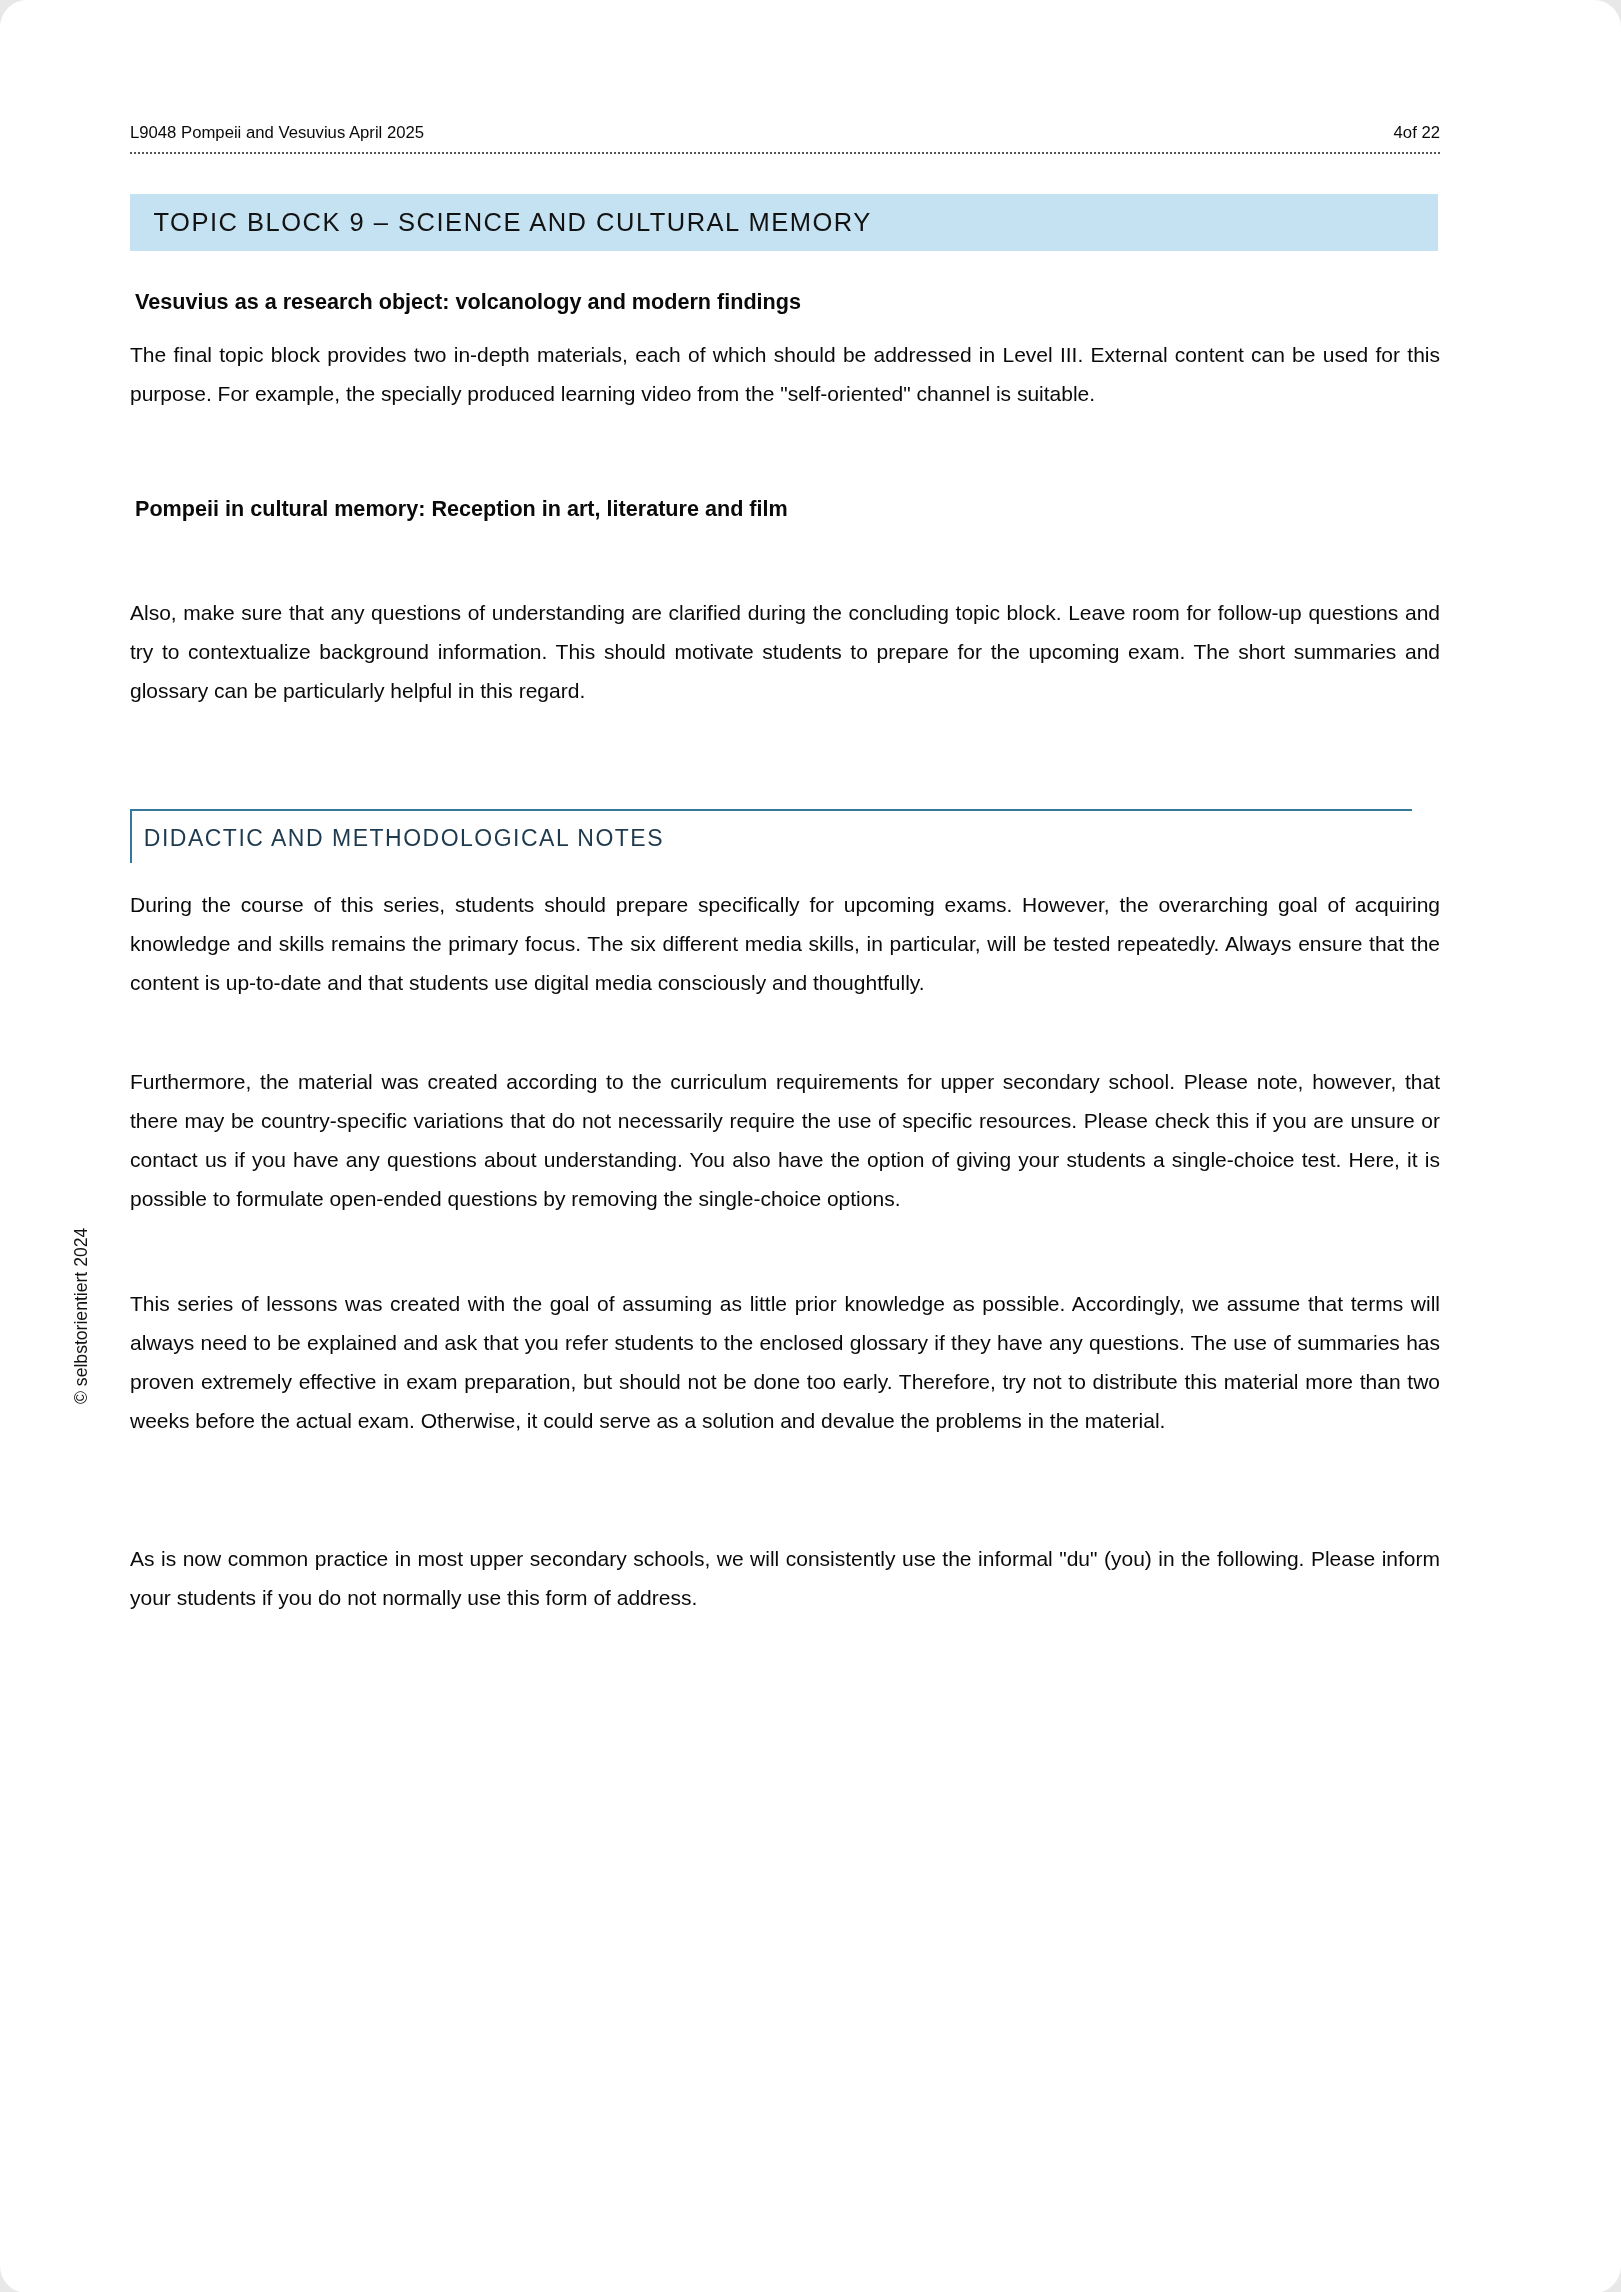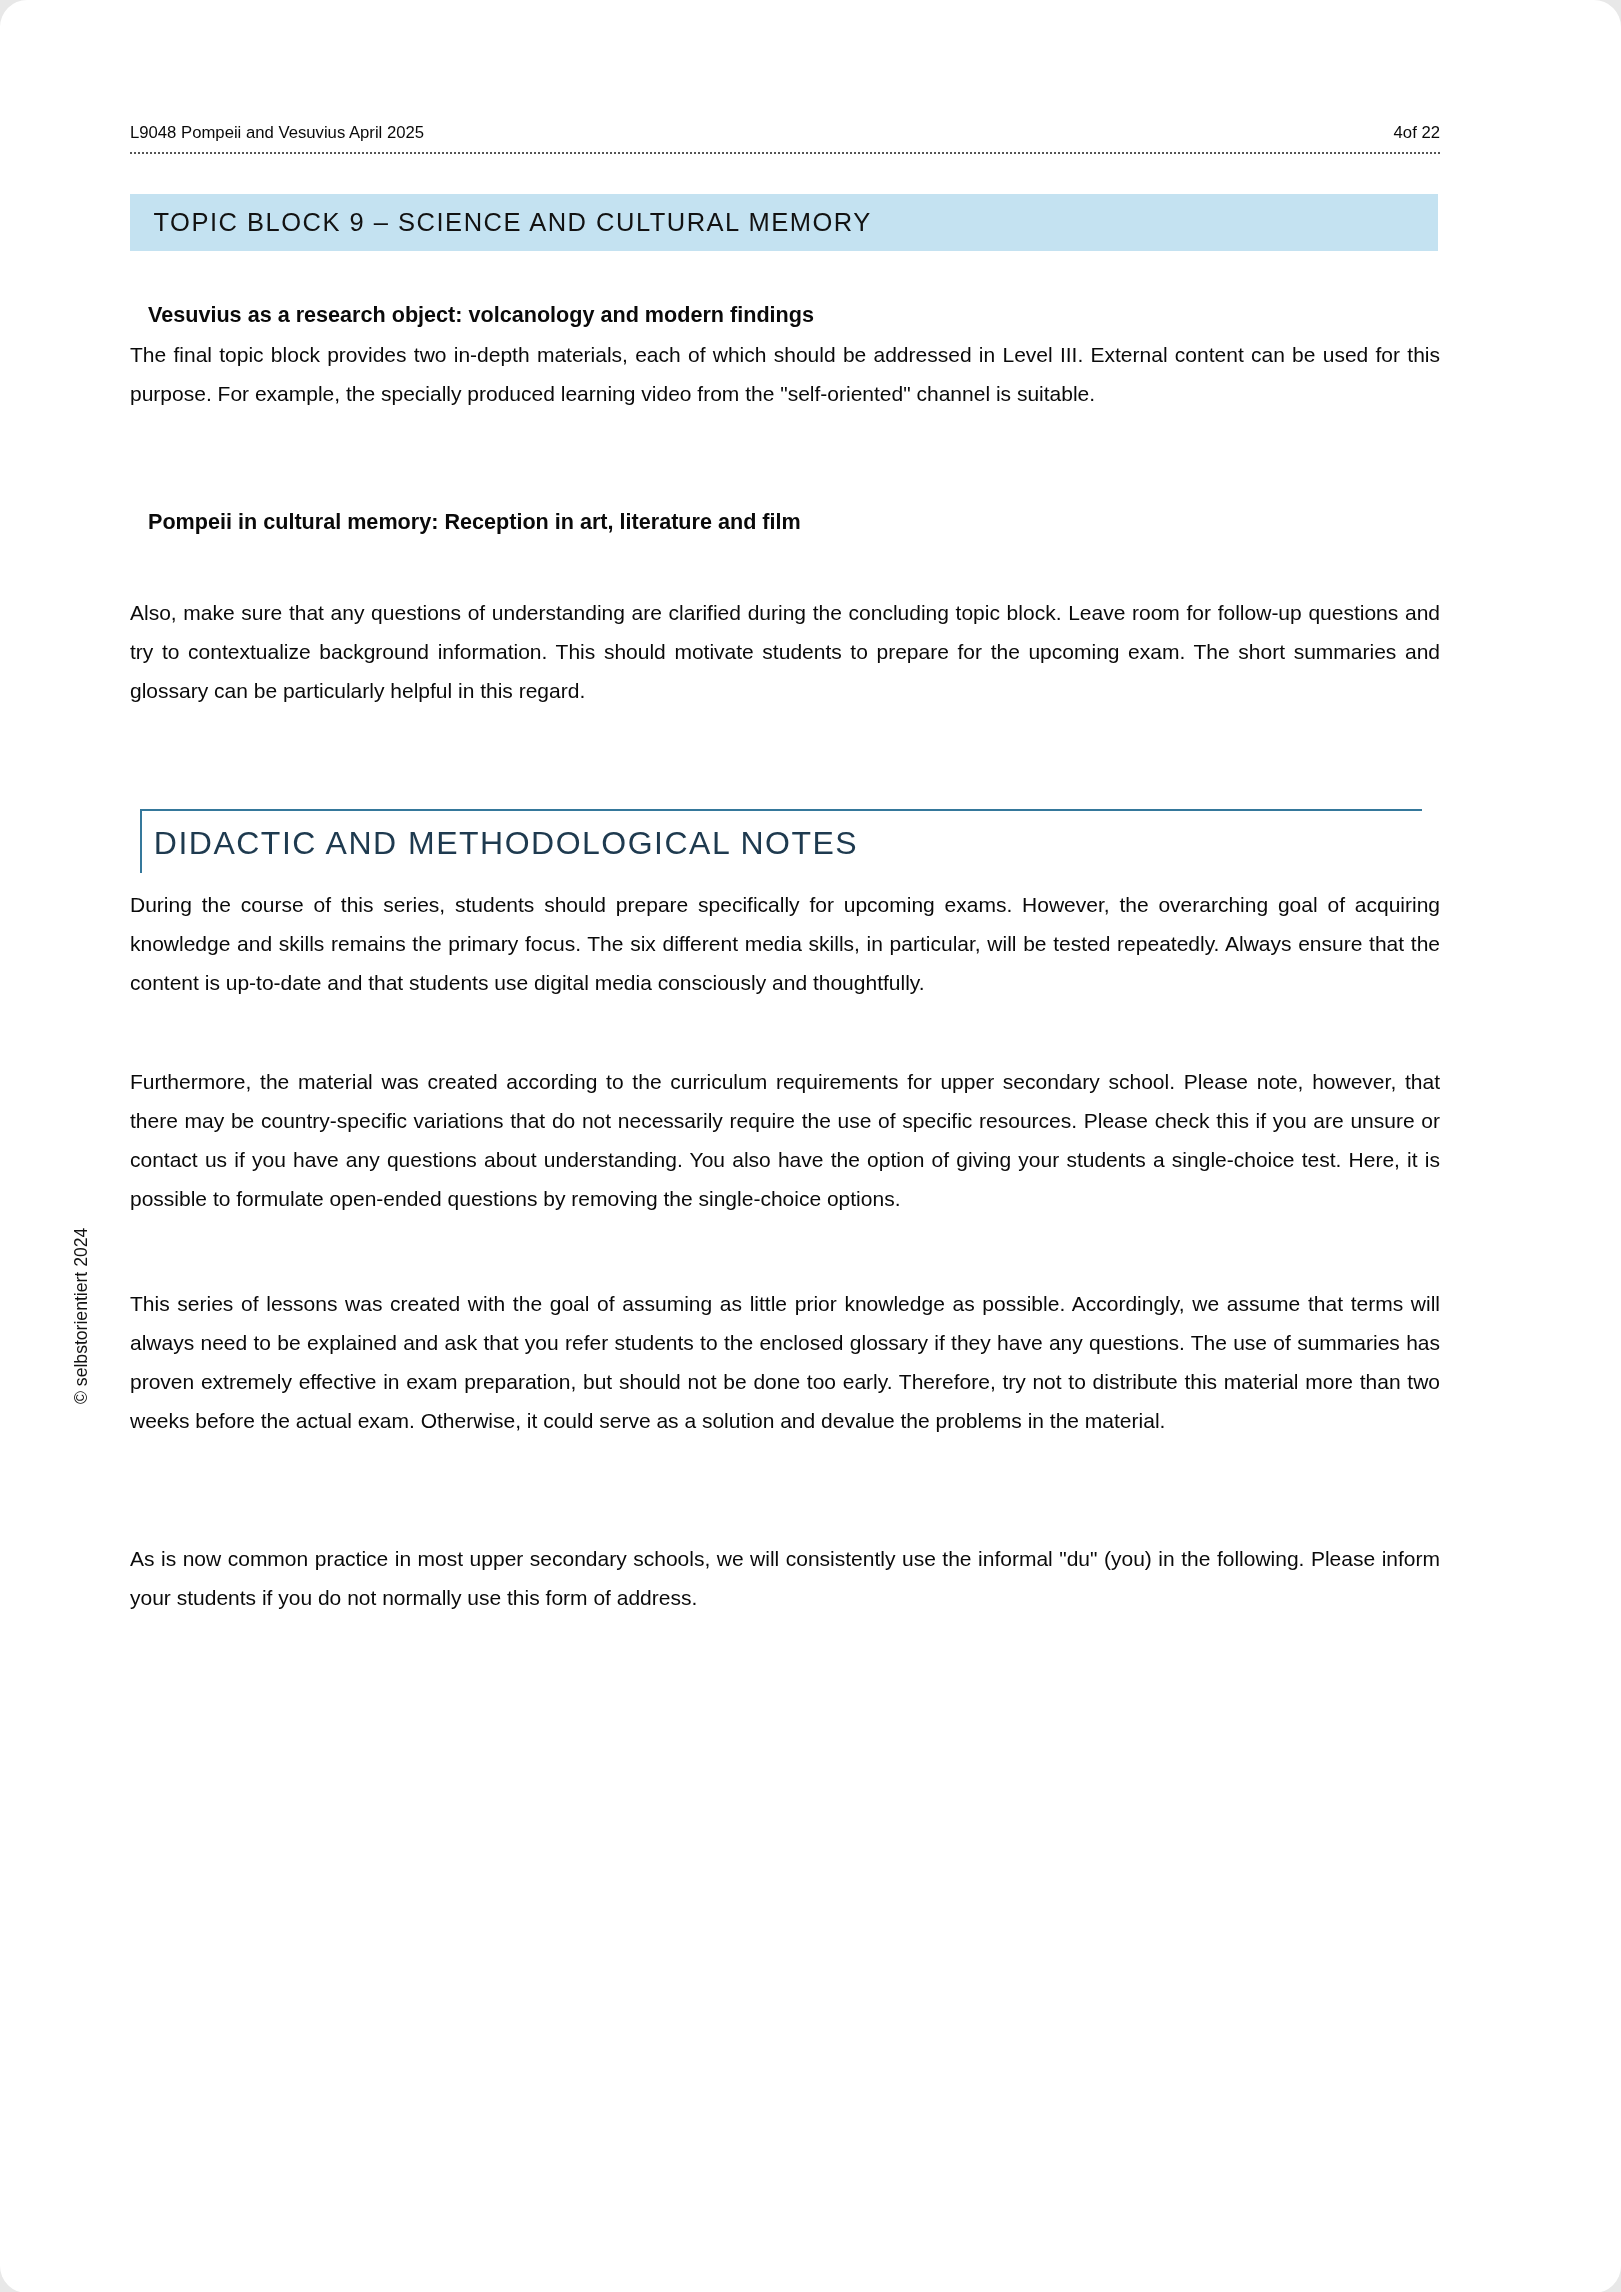--- a/index.html
+++ b/index.html
@@ -26,40 +26,40 @@
     display:flex;align-items:center;
     box-sizing:border-box;
     padding-left:23.5px;
     font-size:25.5px;
     letter-spacing:1.5px;
     color:#121212;
   }
   .sub{
     left:130px;width:1310px;
     font-size:21.6px;font-weight:bold;
-    margin:18px;
+    margin:5px;
   }
   .h1{top:284px;}
   .h2{top:491px;}
   .body{
     left:130px;width:1310px;
     font-size:21px;
     line-height:39px;
     text-align:justify;
     margin:0;
   }
   .p1{top:335px;}
   .p2{top:545px;margin-top:48px;}
   .didactic{
-    top:809px;left:140px;width:1282px;
+    top:809px;left:130px;width:1282px;
     box-sizing:border-box;
     border-top:2.9px solid var(--accent-border,#35789B);
     border-left:2.9px solid var(--accent-border,#35789B);
     padding:13.7px 0 11.8px 11.8px;
-    font-size:32px;
+    font-size:23px;
     letter-spacing:1.5px;
     color:var(--didactic-text,#1E3A4F);
   }
   .p3{top:885px;}
   .p4{top:1062px;}
   .p5{top:1284px;}
   .p6{top:1539px;}
   .copyright{
     top:1404px;left:71px;
     transform-origin:0 0;

